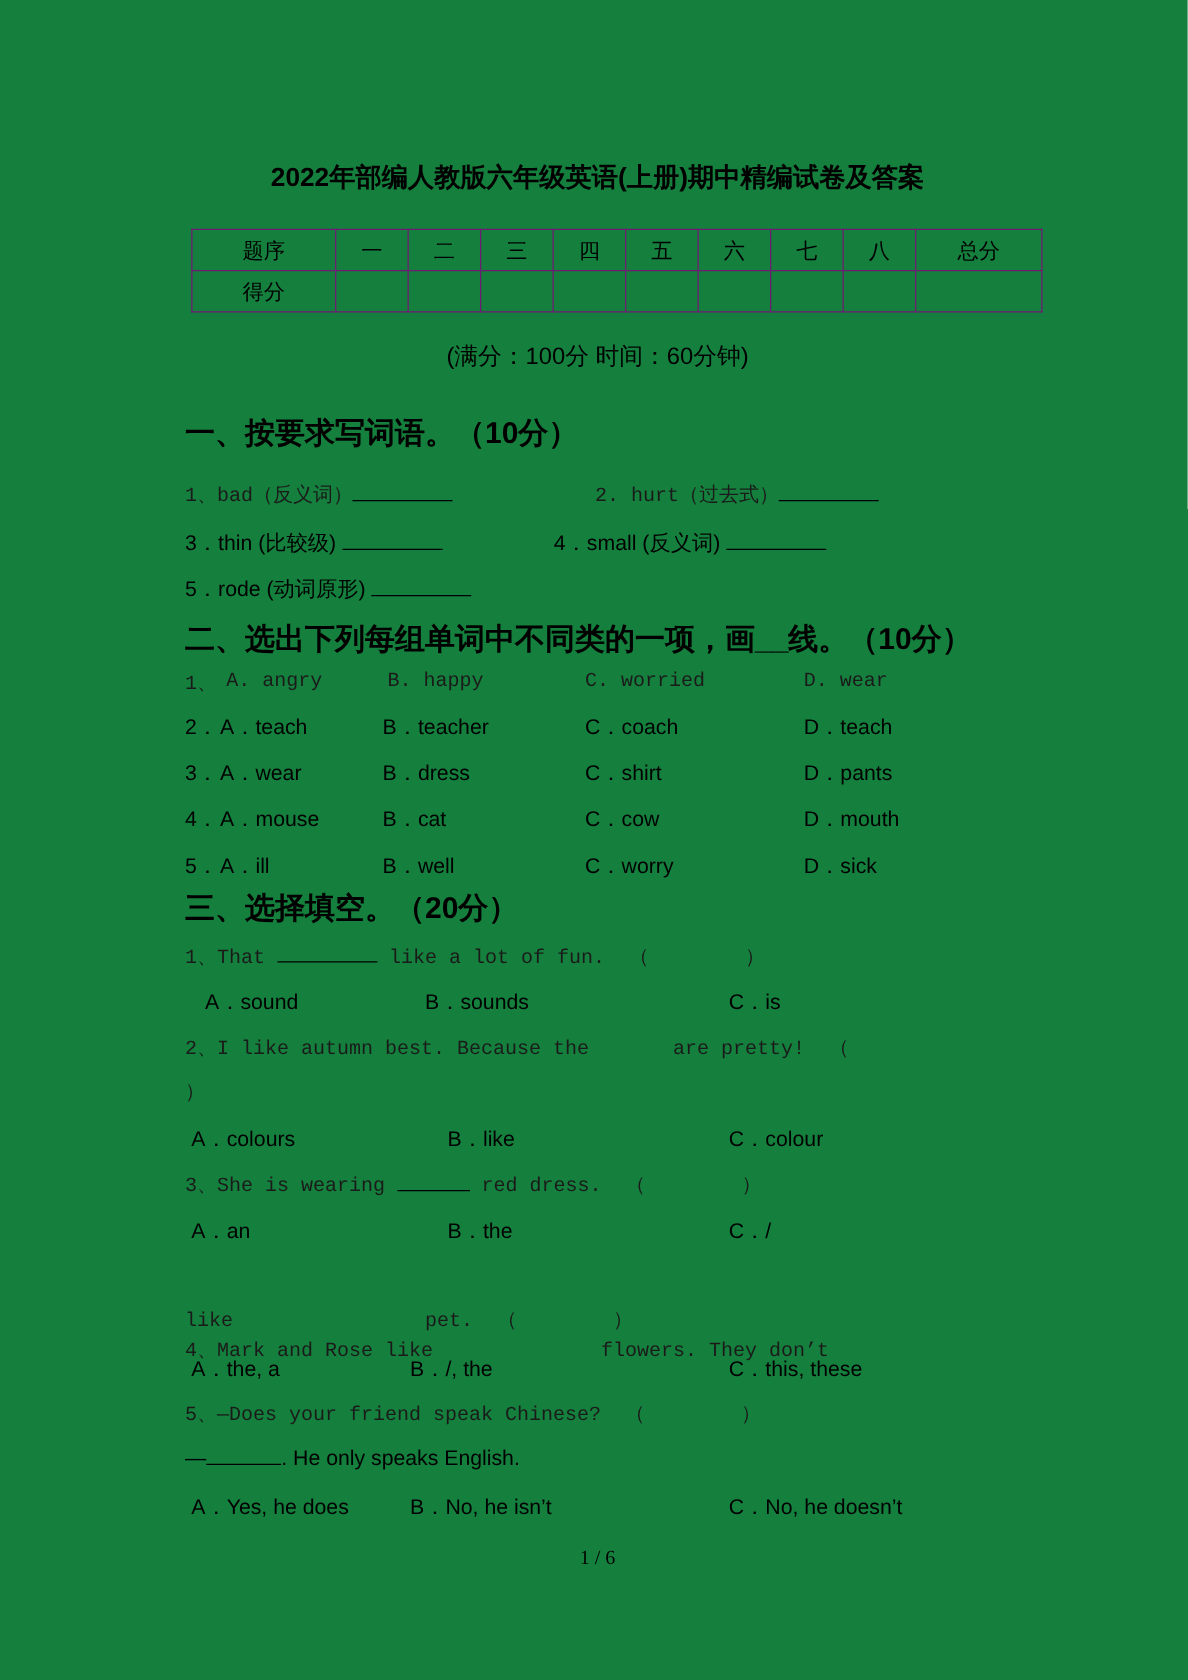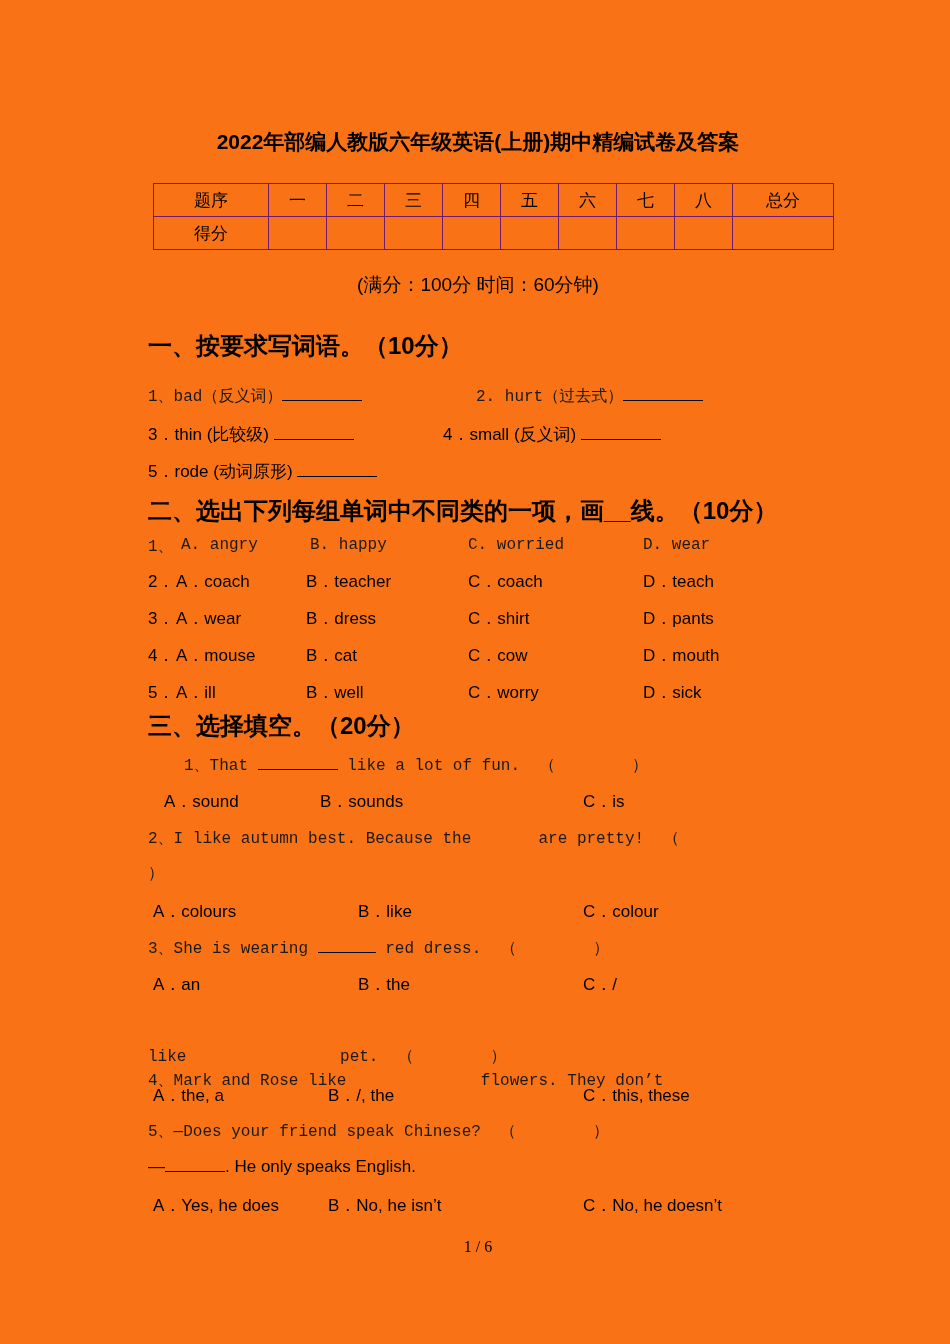--- a/index.html
+++ b/index.html
@@ -13,21 +13,21 @@
     position: relative;
     font-family: "Liberation Sans", sans-serif;
     color: #000000;
     overflow: hidden;
   }
   .page {
     position: absolute;
     left: 0; top: 0;
     width: 950px;
     height: 1344px;
-    background: #f97316;
+    background: #15803d;
   }
   .content {
     position: absolute;
     left: 148px;
     top: 0;
     width: 660px;
   }
 
   
   .doc-title {
@@ -179,21 +179,21 @@
 
     <div id="sec2-head" class="sec-head">二、选出下列每组单词中不同类的一项，画__线。（10分）</div>
 
     <div class="line mono" style="top:536px;">1、</div>
     <div class="line mono" style="top:536px; left:33px;">A. angry</div>
     <div class="line mono" style="top:536px; left:162px;">B. happy</div>
     <div class="line mono" style="top:536px; left:320px;">C. worried</div>
     <div class="line mono" style="top:536px; left:495px;">D. wear</div>
 
     <div class="line sans" style="top:570px;">2．</div>
-    <div class="line sans" style="top:570px; left:28px;">A．coach</div>
+    <div class="line sans" style="top:570px; left:28px;">A．teach</div>
     <div class="line sans" style="top:570px; left:158px;">B．teacher</div>
     <div class="line sans" style="top:570px; left:320px;">C．coach</div>
     <div class="line sans" style="top:570px; left:495px;">D．teach</div>
 
     <div class="line sans" style="top:607px;">3．</div>
     <div class="line sans" style="top:607px; left:28px;">A．wear</div>
     <div class="line sans" style="top:607px; left:158px;">B．dress</div>
     <div class="line sans" style="top:607px; left:320px;">C．shirt</div>
     <div class="line sans" style="top:607px; left:495px;">D．pants</div>
 
@@ -204,23 +204,23 @@
     <div class="line sans" style="top:644px; left:495px;">D．mouth</div>
 
     <div class="line sans" style="top:681px;">5．</div>
     <div class="line sans" style="top:681px; left:28px;">A．ill</div>
     <div class="line sans" style="top:681px; left:158px;">B．well</div>
     <div class="line sans" style="top:681px; left:320px;">C．worry</div>
     <div class="line sans" style="top:681px; left:495px;">D．sick</div>
 
     <div id="sec3-head" class="sec-head">三、选择填空。（20分）</div>
 
-    <div class="line mono" style="top:755px;margin-left:36px;"><span>1、</span><span>That </span><span class="blank b80"></span><span> like a lot of fun.  （        ）</span></div>
+    <div class="line mono" style="top:755px;"><span>1、</span><span>That </span><span class="blank b80"></span><span> like a lot of fun.  （        ）</span></div>
     <div class="line sans" style="top:790px; left:16px;">A．sound</div>
-    <div class="line sans" style="top:790px; left:172px;">B．sounds</div>
+    <div class="line sans" style="top:790px; left:192px;">B．sounds</div>
     <div class="line sans" style="top:790px; left:435px;">C．is</div>
 
     <div class="line mono" style="top:828px;"><span>2、</span><span>I like autumn best. Because the       are pretty!  （</span></div>
     <div class="line mono" style="top:863px;">）</div>
     <div class="line sans" style="top:900px; left:5px;">A．colours</div>
     <div class="line sans" style="top:900px; left:210px;">B．like</div>
     <div class="line sans" style="top:900px; left:435px;">C．colour</div>
 
     <div class="line mono" style="top:938px;"><span>3、</span><span>She is wearing </span><span class="blank b58"></span><span> red dress.  （        ）</span></div>
     <div class="line sans" style="top:973px; left:5px;">A．an</div>

